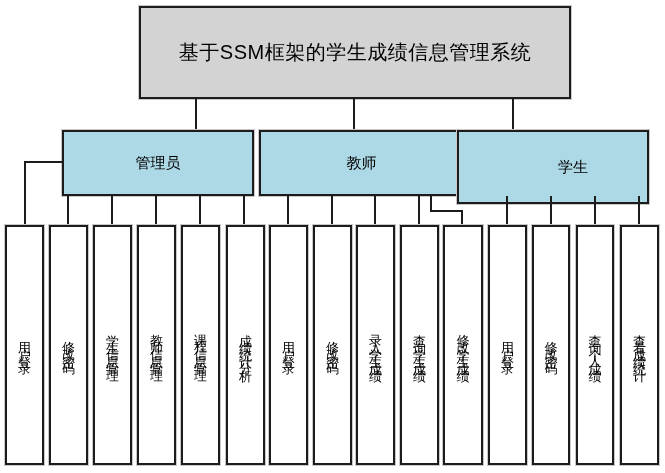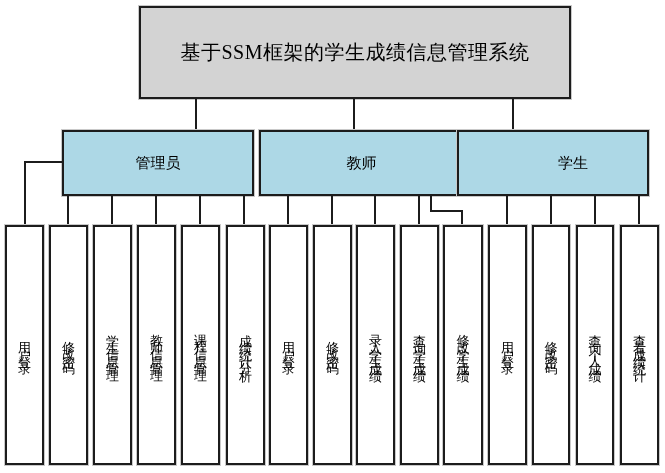--- a/index.html
+++ b/index.html
@@ -19,21 +19,20 @@
     display:flex;
     align-items:center;
     justify-content:center;
     text-align:center;
     background:#fff;
   }
   .root{
     background:var(--root-fill,#d3d3d3);
     font-size:20px;
     letter-spacing:0.5px;
-    font-family:Liberation Serif, serif;
   }
   .group{
     background:var(--group-fill,#add8e6);
     font-size:15px;
   }
   .leaf{
     background:var(--leaf-fill,#ffffff);
     font-size:13px;
   }
   .leaf .vtext{
@@ -59,21 +58,21 @@
   <div class="line" style="left:195px;top:99px;width:2px;height:31px;"></div>
   <div class="line" style="left:353px;top:99px;width:2px;height:31px;"></div>
   <div class="line" style="left:512px;top:99px;width:2px;height:31px;"></div>
 
   <div class="node group" style="left:62px;top:130px;width:192px;height:66px;">
     <span>管理员</span>
   </div>
   <div class="node group" style="left:259px;top:130px;width:205px;height:66px;">
     <span>教师</span>
   </div>
-  <div class="node group" style="left:457px;top:130px;width:192px;height:66px;padding-left:40px;">
+  <div class="node group" style="left:457px;top:130px;width:192px;height:74px;padding-left:40px;">
     <span>学生</span>
   </div>
 
   <div class="line" style="left:24px;top:161px;width:40px;height:2px;"></div>
   <div class="line" style="left:24px;top:161px;width:2px;height:64px;"></div>
 
   <div class="line" style="left:67px;top:196px;width:2px;height:29px;"></div>
   <div class="line" style="left:111px;top:196px;width:2px;height:29px;"></div>
   <div class="line" style="left:155px;top:196px;width:2px;height:29px;"></div>
   <div class="line" style="left:199px;top:196px;width:2px;height:29px;"></div>

